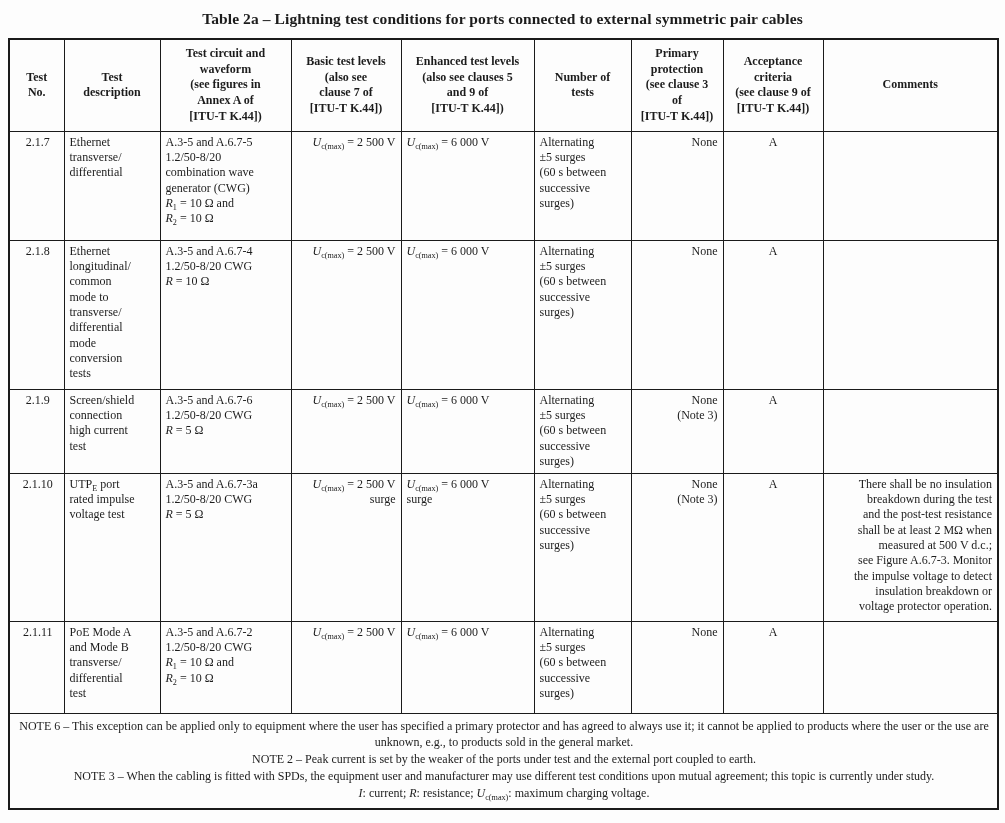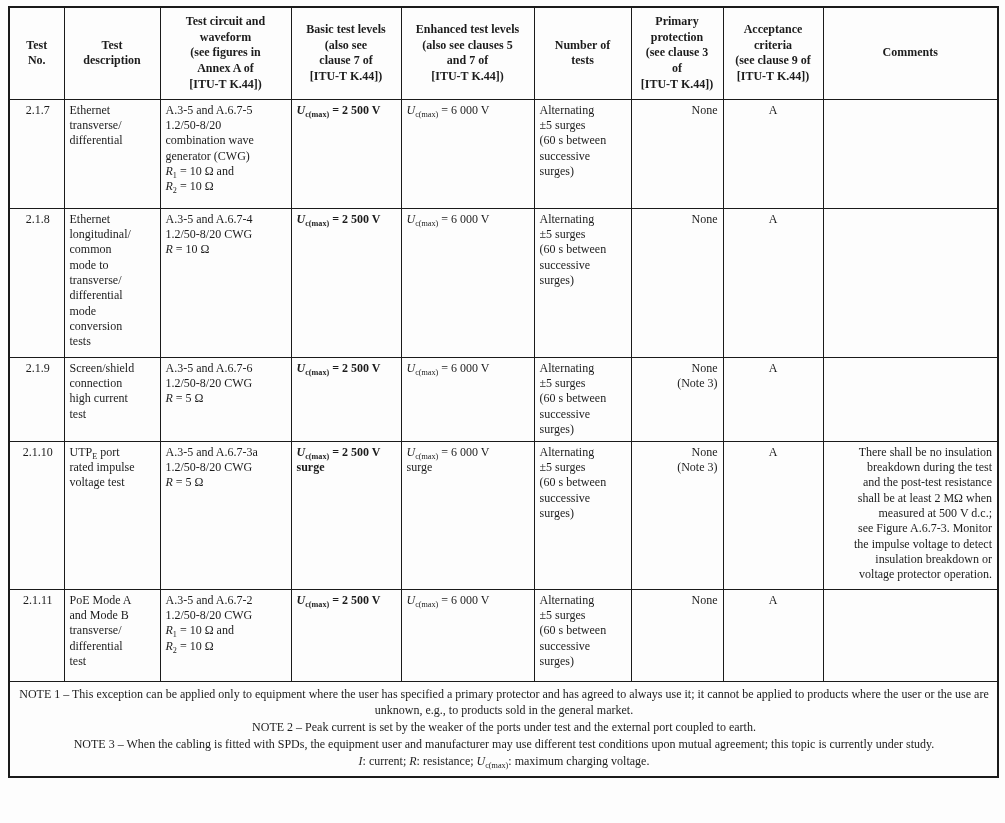--- a/index.html
+++ b/index.html
@@ -44,21 +44,21 @@
   th {
     font-weight: bold;
     text-align: center;
     vertical-align: middle;
     line-height: 1.3;
     padding: 2px 3px;
   }
   tbody td:nth-child(1) { text-align: center; padding-left: 7px; }
   tbody td:nth-child(2) { text-align: left; }
   tbody td:nth-child(3) { text-align: left; }
-  tbody td:nth-child(4) { text-align: left; font-weight: bold; }
+  tbody td:nth-child(4) { text-align: right; }
   tbody td:nth-child(5) { text-align: left; }
   tbody td:nth-child(6) { text-align: left; }
   tbody td:nth-child(7) { text-align: right; }
   tbody td:nth-child(8) { text-align: center; }
   tbody td:nth-child(9) { text-align: right; }
   sub {
     font-size: 0.68em;
     line-height: 0;
   }
   td i, .notes-cell i { font-style: italic; }
@@ -76,20 +76,21 @@
     padding: 4px 6px 6px 6px;
     height: 82px;
     vertical-align: top;
   }
   .note-line { margin: 0 0 1px 0; }
 </style>
 </head>
 <body>
 
 <div class="page">
+  <div class="title">Table 2a – Lightning test conditions for ports connected to external symmetric pair cables</div>
 
   <table class="main">
     <colgroup>
       <col style="width:55px">
       <col style="width:96px">
       <col style="width:131px">
       <col style="width:110px">
       <col style="width:133px">
       <col style="width:97px">
       <col style="width:92px">
@@ -106,21 +107,21 @@
 waveform
 (see figures in
 Annex A of
 [ITU-T K.44])</th>
         <th>Basic test levels
 (also see
 clause 7 of
 [ITU-T K.44])</th>
         <th>Enhanced test levels
 (also see clauses 5
-and 7 of
+and 9 of
 [ITU-T K.44])</th>
         <th>Number of
 tests</th>
         <th>Primary
 protection
 (see clause 3
 of
 [ITU-T K.44])</th>
         <th>Acceptance
 criteria
@@ -247,21 +248,21 @@
 successive
 surges)</td>
         <td>None</td>
         <td>A</td>
         <td></td>
       </tr>
     </tbody>
     <tbody>
       <tr>
         <td class="notes-cell" colspan="9">
-          <div class="note-line">NOTE 1 – This exception can be applied only to equipment where the user has specified a primary protector and has agreed to always use it; it cannot be applied to products where the user or the use are unknown, e.g., to products sold in the general market.</div>
+          <div class="note-line">NOTE 6 – This exception can be applied only to equipment where the user has specified a primary protector and has agreed to always use it; it cannot be applied to products where the user or the use are unknown, e.g., to products sold in the general market.</div>
           <div class="note-line">NOTE 2 – Peak current is set by the weaker of the ports under test and the external port coupled to earth.</div>
           <div class="note-line">NOTE 3 – When the cabling is fitted with SPDs, the equipment user and manufacturer may use different test conditions upon mutual agreement; this topic is currently under study.</div>
           <div class="note-line"><i>I</i>: current; <i>R</i>: resistance; <i>U</i><sub>c(max)</sub>: maximum charging voltage.</div>
         </td>
       </tr>
     </tbody>
   </table>
 </div>
 
 </body></html>

